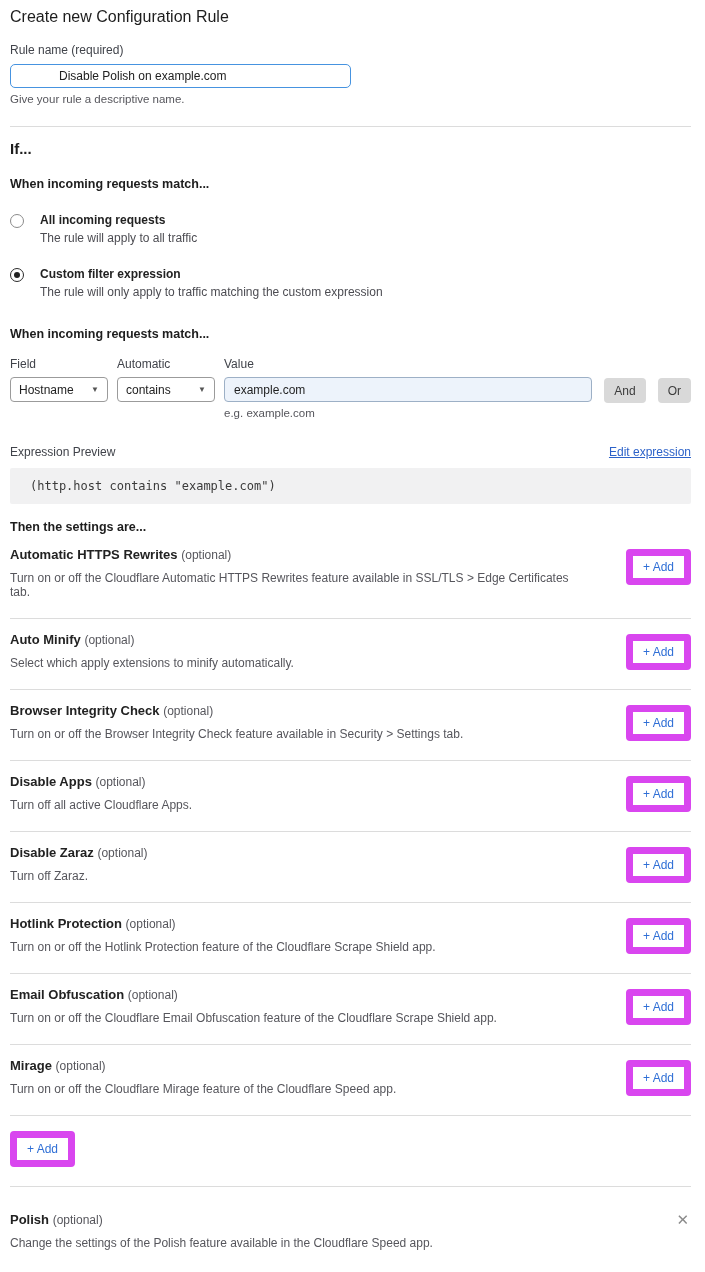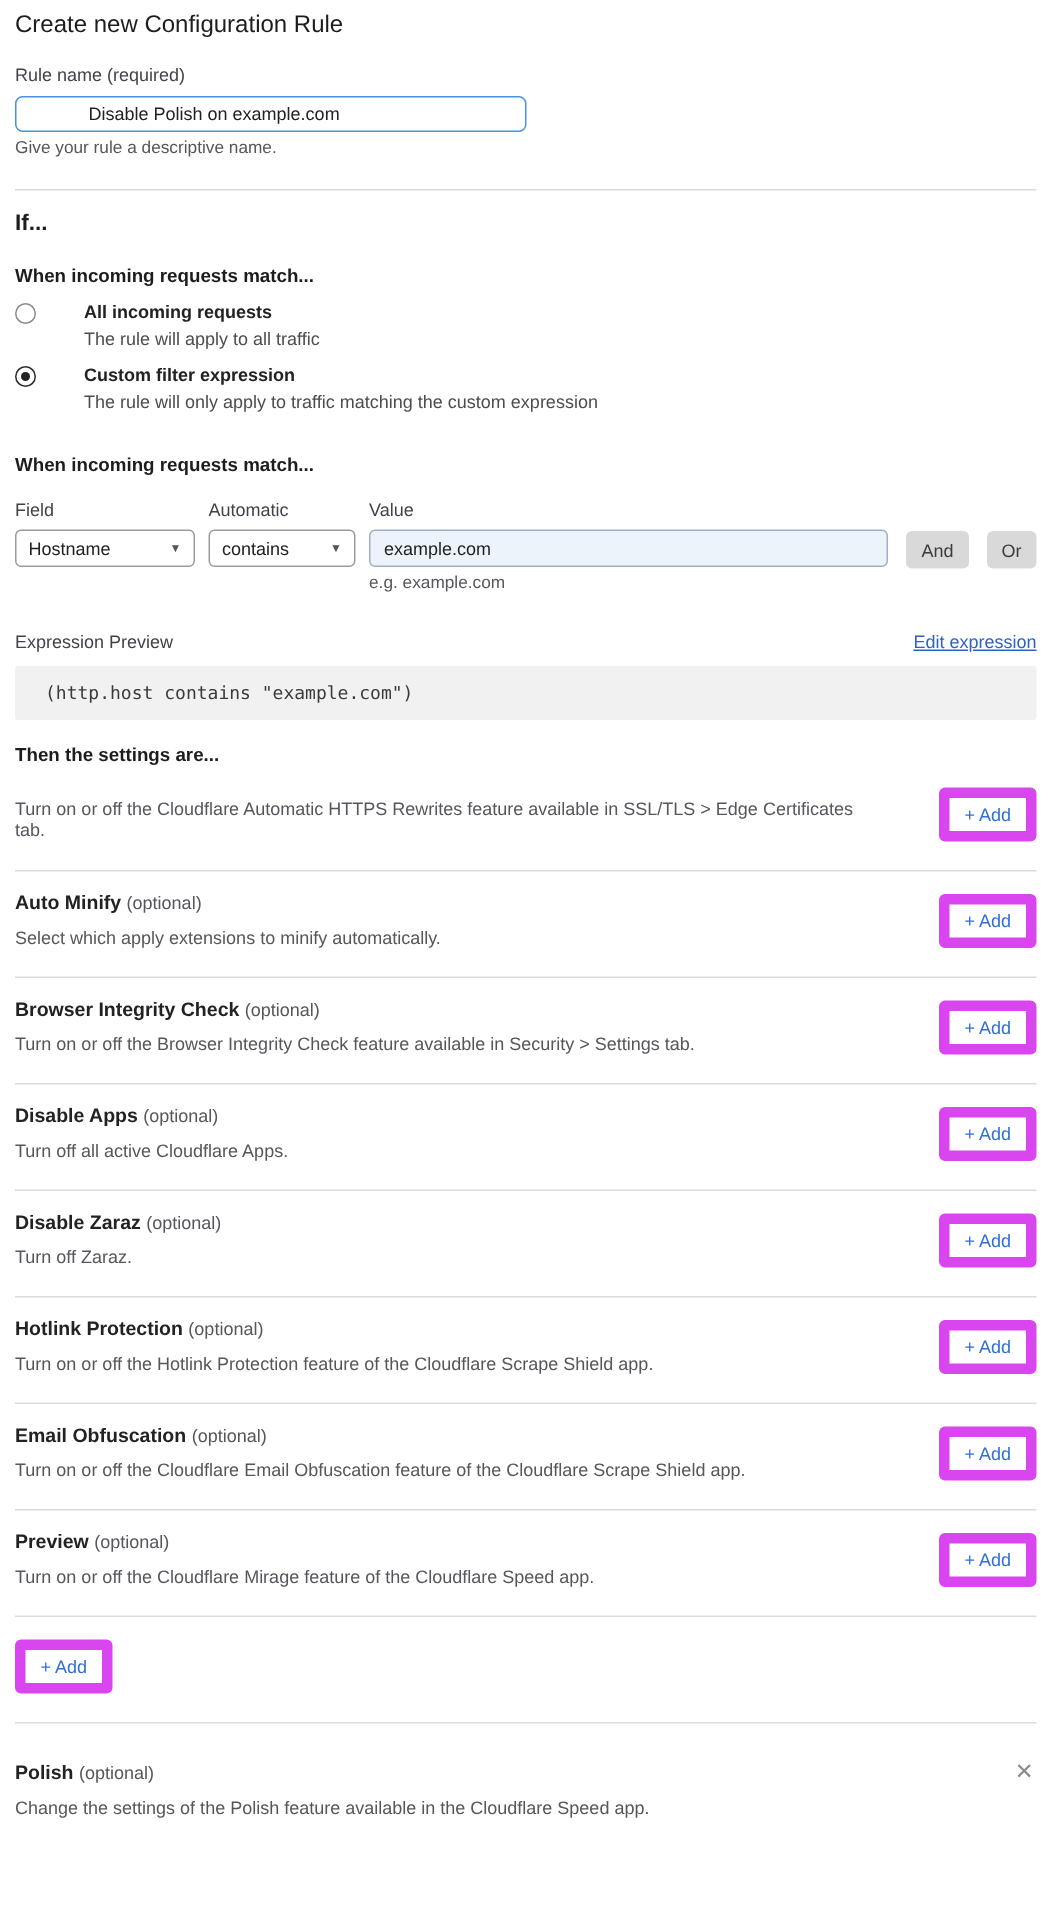--- a/index.html
+++ b/index.html
@@ -26,42 +26,42 @@
   }
   .text-input.focused { border-color: #4693e0; padding-left: 48px; }
   #rule-name-input { width: 341px; }
 
   .divider { border-top: 1px solid #dcdcdc; }
   .divider.mt { margin-top: 21px; }
 
   h2.if-heading { font-size: 15px; font-weight: bold; color: #1d1d1d; margin-top: 13px; }
   .sub-heading { font-size: 12.5px; font-weight: bold; color: #1d1d1d; margin-top: 20px; }
 
-  .radio-option { display: flex; margin-top: 10px; cursor: pointer; gap: 16px; }
+  .radio-option { display: flex; margin-top: 22px; cursor: pointer; }
   .radio-circle {
     width: 14px; height: 14px; border: 1px solid #8b8b8b; border-radius: 50%;
     margin-right: 16px; margin-top: 1px; flex: 0 0 14px; position: relative; background: #fff;
   }
   .radio-circle.selected { border-color: #2b2b2b; }
   .radio-circle.selected::after {
     content: ""; position: absolute; left: 3px; top: 3px; width: 6px; height: 6px;
     border-radius: 50%; background: #222;
   }
   .radio-texts .radio-label { font-weight: bold; font-size: 12px; color: #222; }
   .radio-texts .radio-desc { font-size: 12px; color: #4c4c52; margin-top: 4px; }
 
   .builder-row { display: flex; align-items: flex-start; margin-top: 16px; }
   .builder-col .field-label { margin-bottom: 6px; }
   .select-box {
     height: 25px; border: 1px solid #9b9b9b; border-radius: 4px; background: #fff;
     display: flex; align-items: center; justify-content: space-between;
     padding: 0 8px; font-size: 12px; color: #222; cursor: pointer;
   }
   .select-box .caret { color: #555; font-size: 8px; margin-left: 8px; }
-  .w-field { width: 120px; }
+  .w-field { width: 98px; }
   .w-operator { width: 98px; }
   .gap9 { width: 9px; flex: 0 0 9px; }
   .gap12 { width: 12px; flex: 0 0 12px; }
   .value-col { flex: 1; }
   #value-input {
     width: 100%; height: 25px; background: #edf3fb; border: 1px solid #9db0c6;
     border-radius: 4px; padding: 0 9px; font-size: 12px; color: #1f1f1f;
     font-family: "Liberation Sans", sans-serif; outline: none;
   }
   .chip-btn {
@@ -168,20 +168,24 @@
     <a class="link">Edit expression</a>
   </div>
   <div class="code-block">(http.host contains "example.com")</div>
 
   <div class="then-heading">Then the settings are...</div>
 
   <div id="settings-list">
     <div>
       <div class="setting-row">
         <div class="setting-texts">
+          <div class="setting-title">
+            <span>Automatic HTTPS Rewrites</span>
+            <span class="optional">(optional)</span>
+          </div>
           <div class="setting-desc">Turn on or off the Cloudflare Automatic HTTPS Rewrites feature available in SSL/TLS &gt; Edge Certificates tab.</div>
         </div>
         <button class="add-btn">+ Add</button>
       </div>
       <div class="setting-divider"></div>
     </div>
 
     <div>
       <div class="setting-row">
         <div class="setting-texts">
@@ -263,21 +267,21 @@
         </div>
         <button class="add-btn">+ Add</button>
       </div>
       <div class="setting-divider"></div>
     </div>
 
     <div>
       <div class="setting-row">
         <div class="setting-texts">
           <div class="setting-title">
-            <span>Preview</span>
+            <span>Mirage</span>
             <span class="optional">(optional)</span>
           </div>
           <div class="setting-desc">Turn on or off the Cloudflare Mirage feature of the Cloudflare Speed app.</div>
         </div>
         <button class="add-btn">+ Add</button>
       </div>
       <div class="setting-divider"></div>
     </div>
 
     <div>

